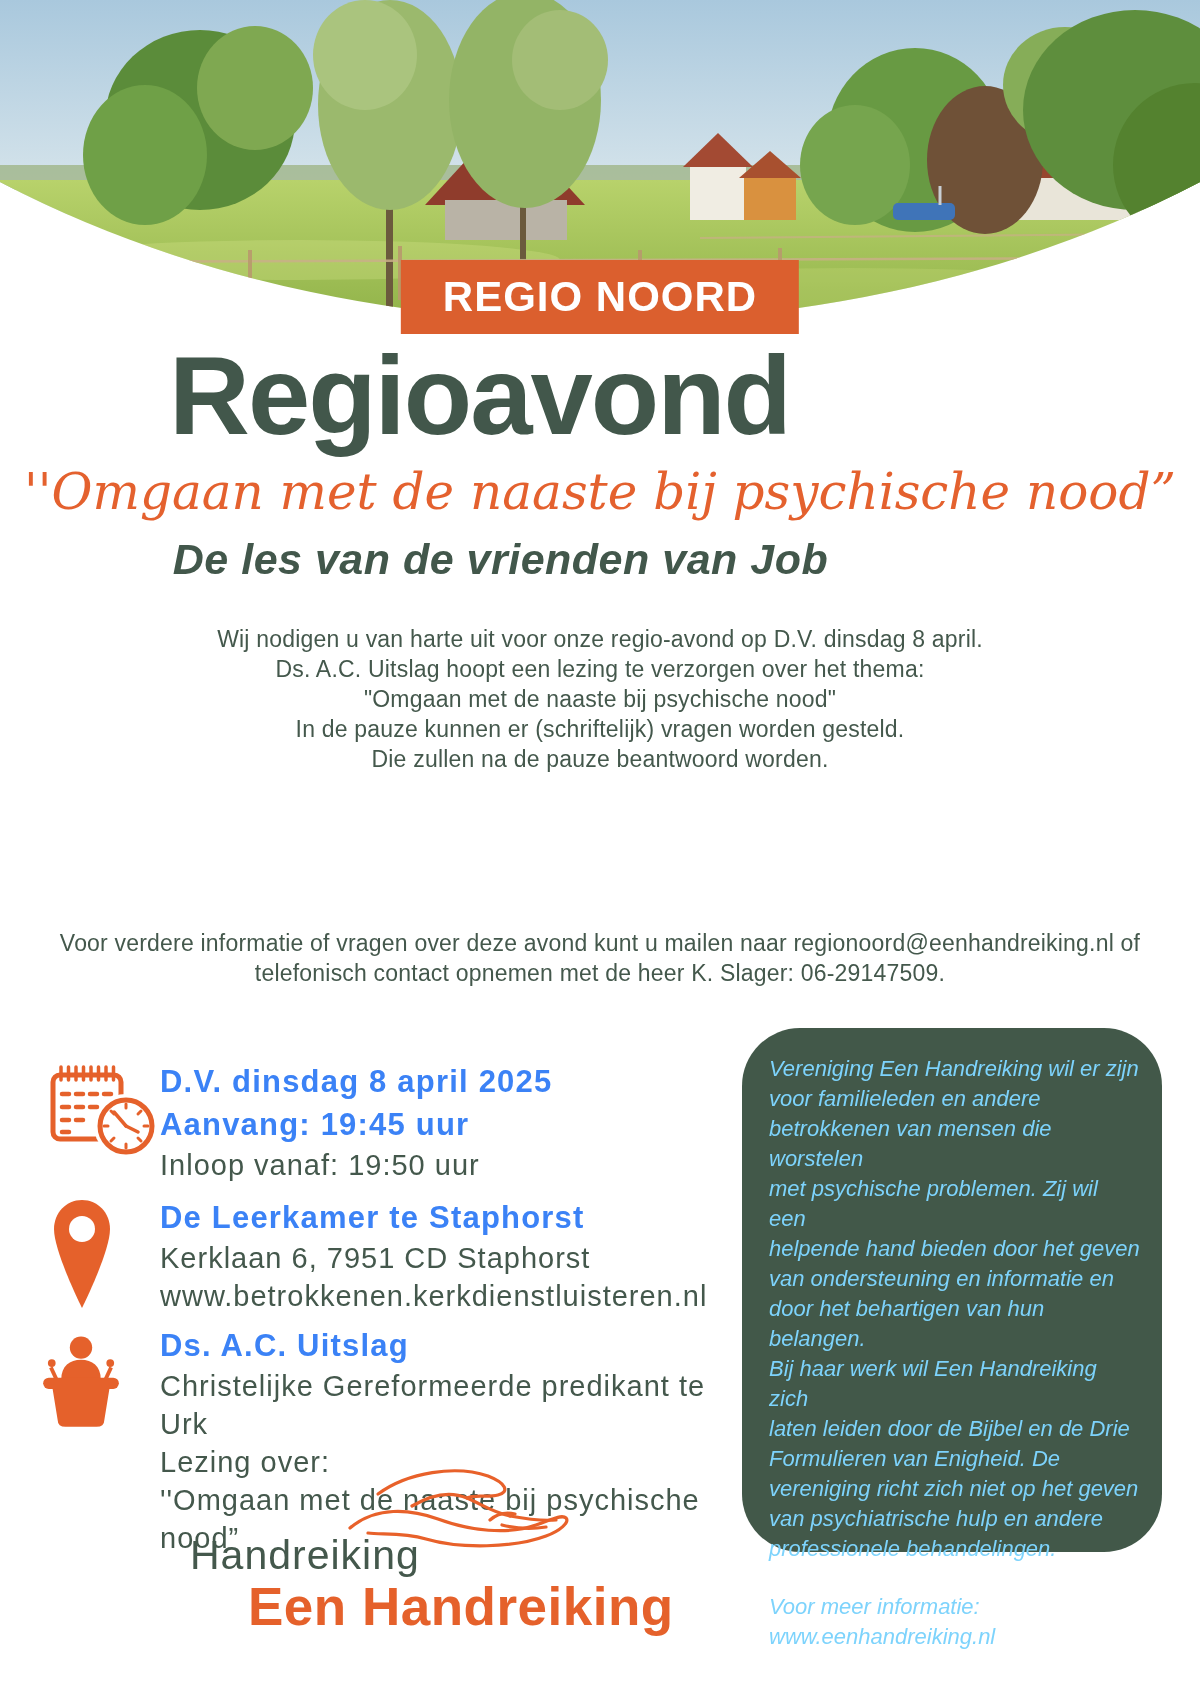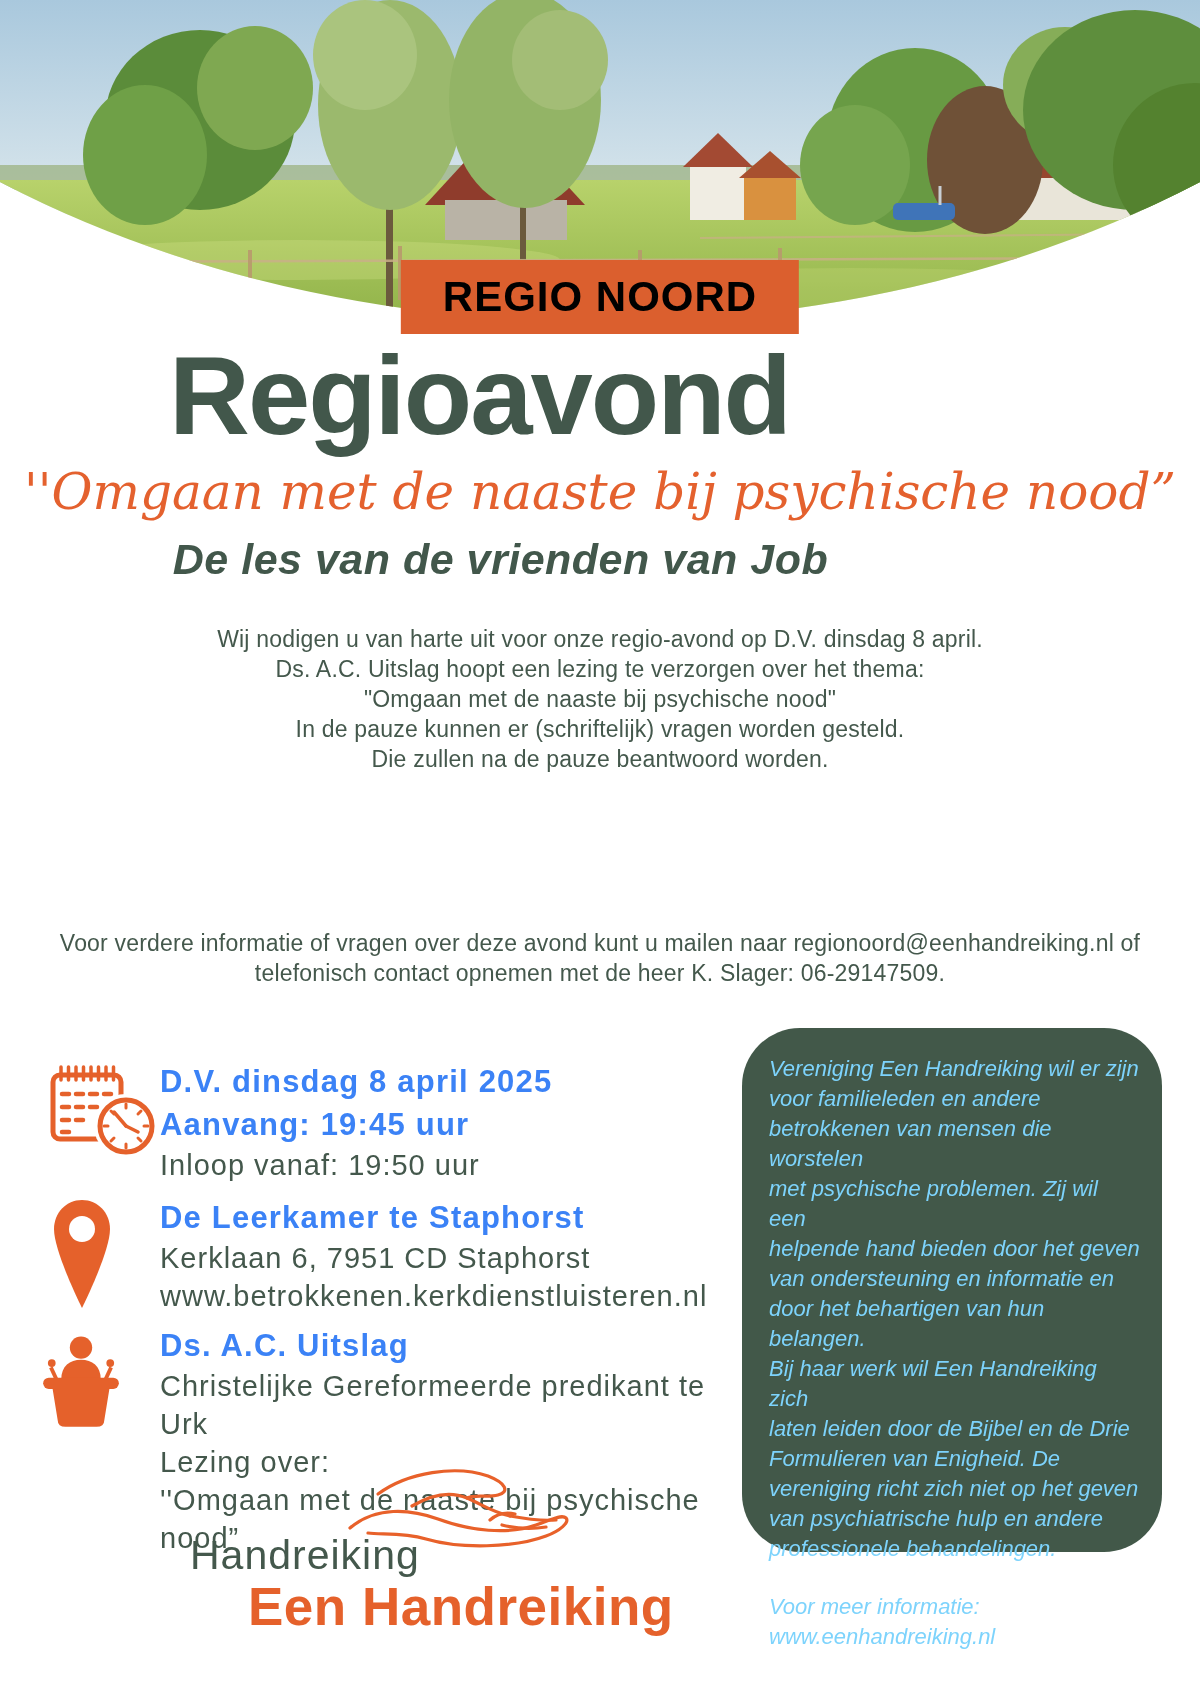--- a/index.html
+++ b/index.html
@@ -14,21 +14,21 @@
   
   .hero{
     left:0;top:0;width:1200px;height:335px;
     clip-path:ellipse(1000px 700px at 600px -378px);
   }
   .hero svg{display:block;width:100%;height:100%;}
 
   
   .banner{
     top:260px;left:50%;transform:translateX(-50%);
-    background:#DB5F2E;color:#000000;
+    background:#DB5F2E;color:#ffffff;
     font-size:42px;font-weight:bold;letter-spacing:1px;
     padding:13px 42px;white-space:nowrap;
   }
 
   
   .title{
     top:338px;left:0;width:959px;text-align:center;
     color:#42574B;font-size:112px;font-weight:bold;
     letter-spacing:-2px;line-height:1.04;
   }

